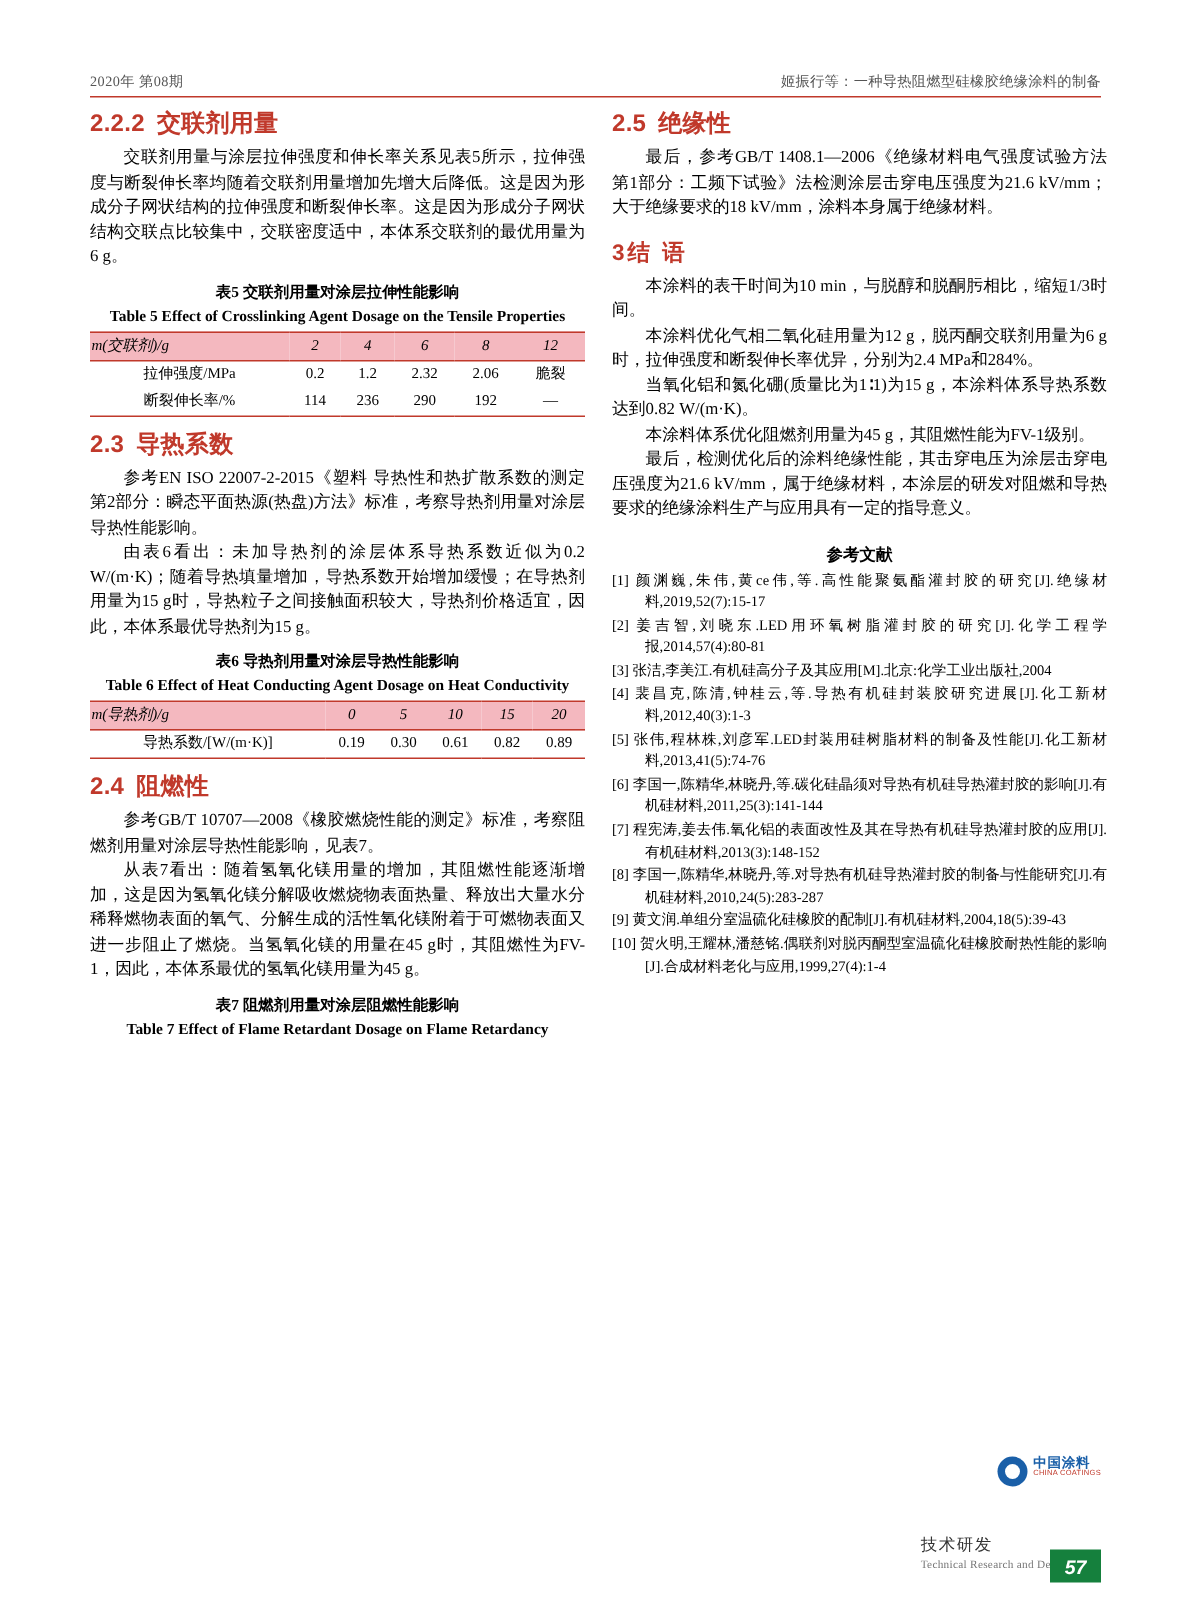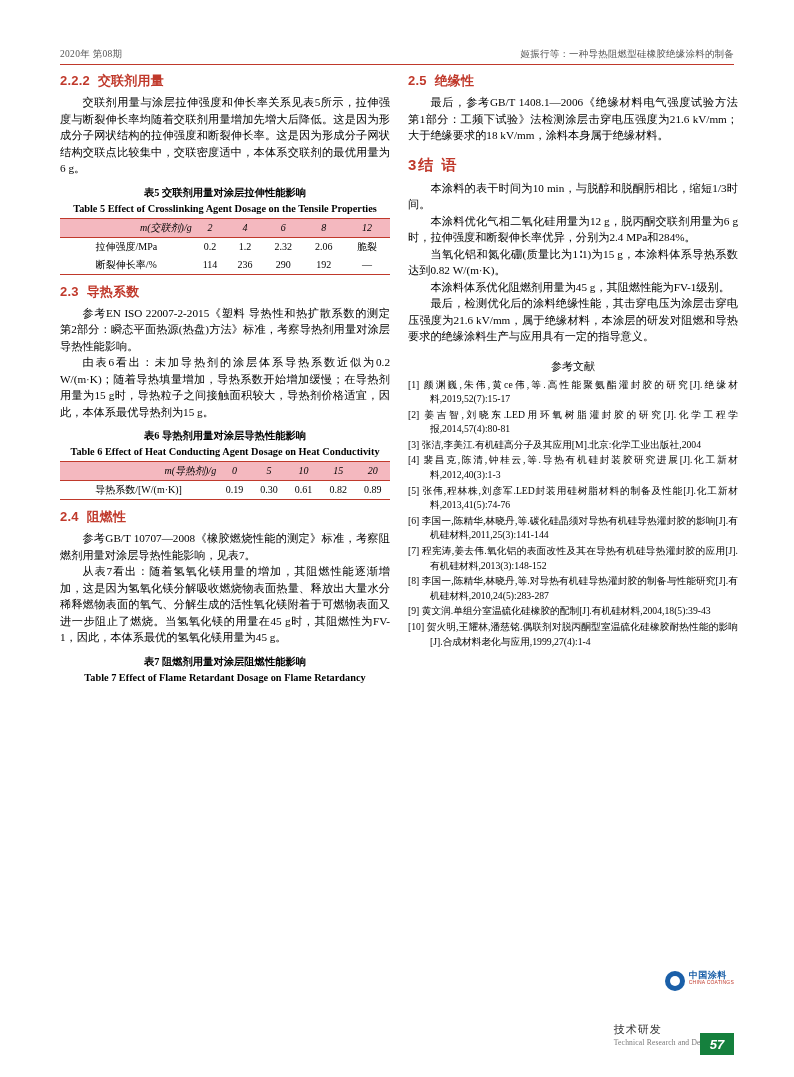--- a/index.html
+++ b/index.html
@@ -44,21 +44,21 @@
     top: 72px;
     width: 330px;
   }
   .col-left { left: 60px; }
   .col-right { left: 408px; }
 
   .sec-head {
     color: #c0392b;
     font-family: "Liberation Sans", sans-serif;
     font-weight: bold;
-    font-size: 13px;
+    font-size: 16px;
     margin: 0 0 4px 0;
     letter-spacing: .2px;
   }
   .sec-head .num { margin-right: 8px; }
 
   .big-head {
     color: #c0392b;
     font-family: "Liberation Sans", sans-serif;
     font-weight: bold;
     font-size: 15px;
@@ -95,28 +95,28 @@
     padding: 2px 1px;
     line-height: 14px;
   }
   table.data thead th {
     background: #f4b8bf;
     border-top: 1.1px solid #c0392b;
     border-bottom: 1.1px solid #c0392b;
     font-weight: normal;
     font-style: italic;
   }
-  table.data thead th.lbl { text-align: right; }
+  table.data thead th.lbl { text-align: left; }
   table.data tbody tr:last-child td { border-bottom: 1.1px solid #c0392b; }
   table.data td.first, table.data th.first { text-align: center; }
 
   
   .ref-title {
     text-align: center;
-    font-weight: normal;
+    font-weight: bold;
     font-size: 11px;
     margin: 14px 0 4px 0;
     font-family: "Liberation Sans", sans-serif;
   }
   .ref-item {
     font-size: 9.7px;
     line-height: 14.6px;
     text-align: justify;
     margin-bottom: 1px;
     padding-left: 22px;

